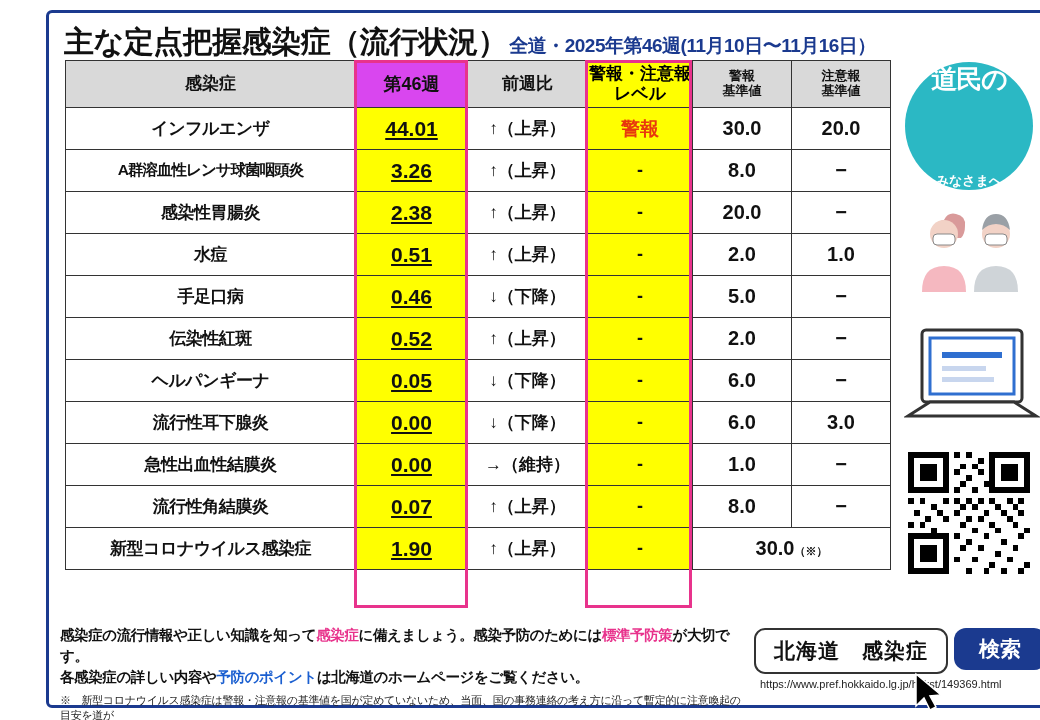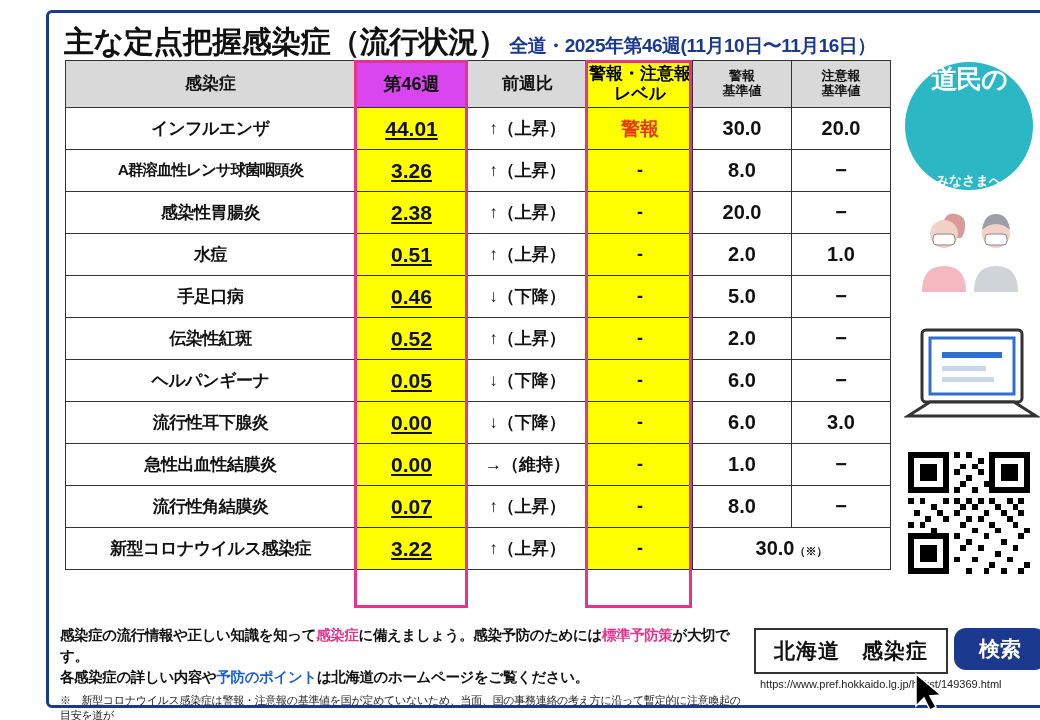--- a/index.html
+++ b/index.html
@@ -213,21 +213,21 @@
     height: 42px;
     border: 2px solid #333333;
     background: #ffffff;
     display: flex;
     align-items: center;
     justify-content: center;
     font-size: 21px;
     font-weight: bold;
     letter-spacing: 1px;
     color: #111;
-    border-radius: 0;
+    border-radius: 11px;
   }
   .search-btn {
     margin-left: 6px;
     width: 92px;
     height: 42px;
     background: #1b3a8f;
     color: #ffffff;
     display: flex;
     align-items: center;
     justify-content: center;
@@ -365,21 +365,21 @@
         <tr>
           <td class="name">流行性角結膜炎</td>
           <td class="week">0.07</td>
           <td class="prev">↑（上昇）</td>
           <td class="level">-</td>
           <td class="num">8.0</td>
           <td class="num">−</td>
         </tr>
         <tr>
           <td class="name">新型コロナウイルス感染症</td>
-          <td class="week">3.22</td>
+          <td class="week">1.90</td>
           <td class="prev">↑（上昇）</td>
           <td class="level">-</td>
           <td class="num" colspan="2">
             <span>30.0</span><span class="note">（※）</span>
           </td>
         </tr>
       </tbody>
     </table>
     <div class="pink-box" id="pink-week"></div>
     <div class="pink-box" id="pink-level"></div>

